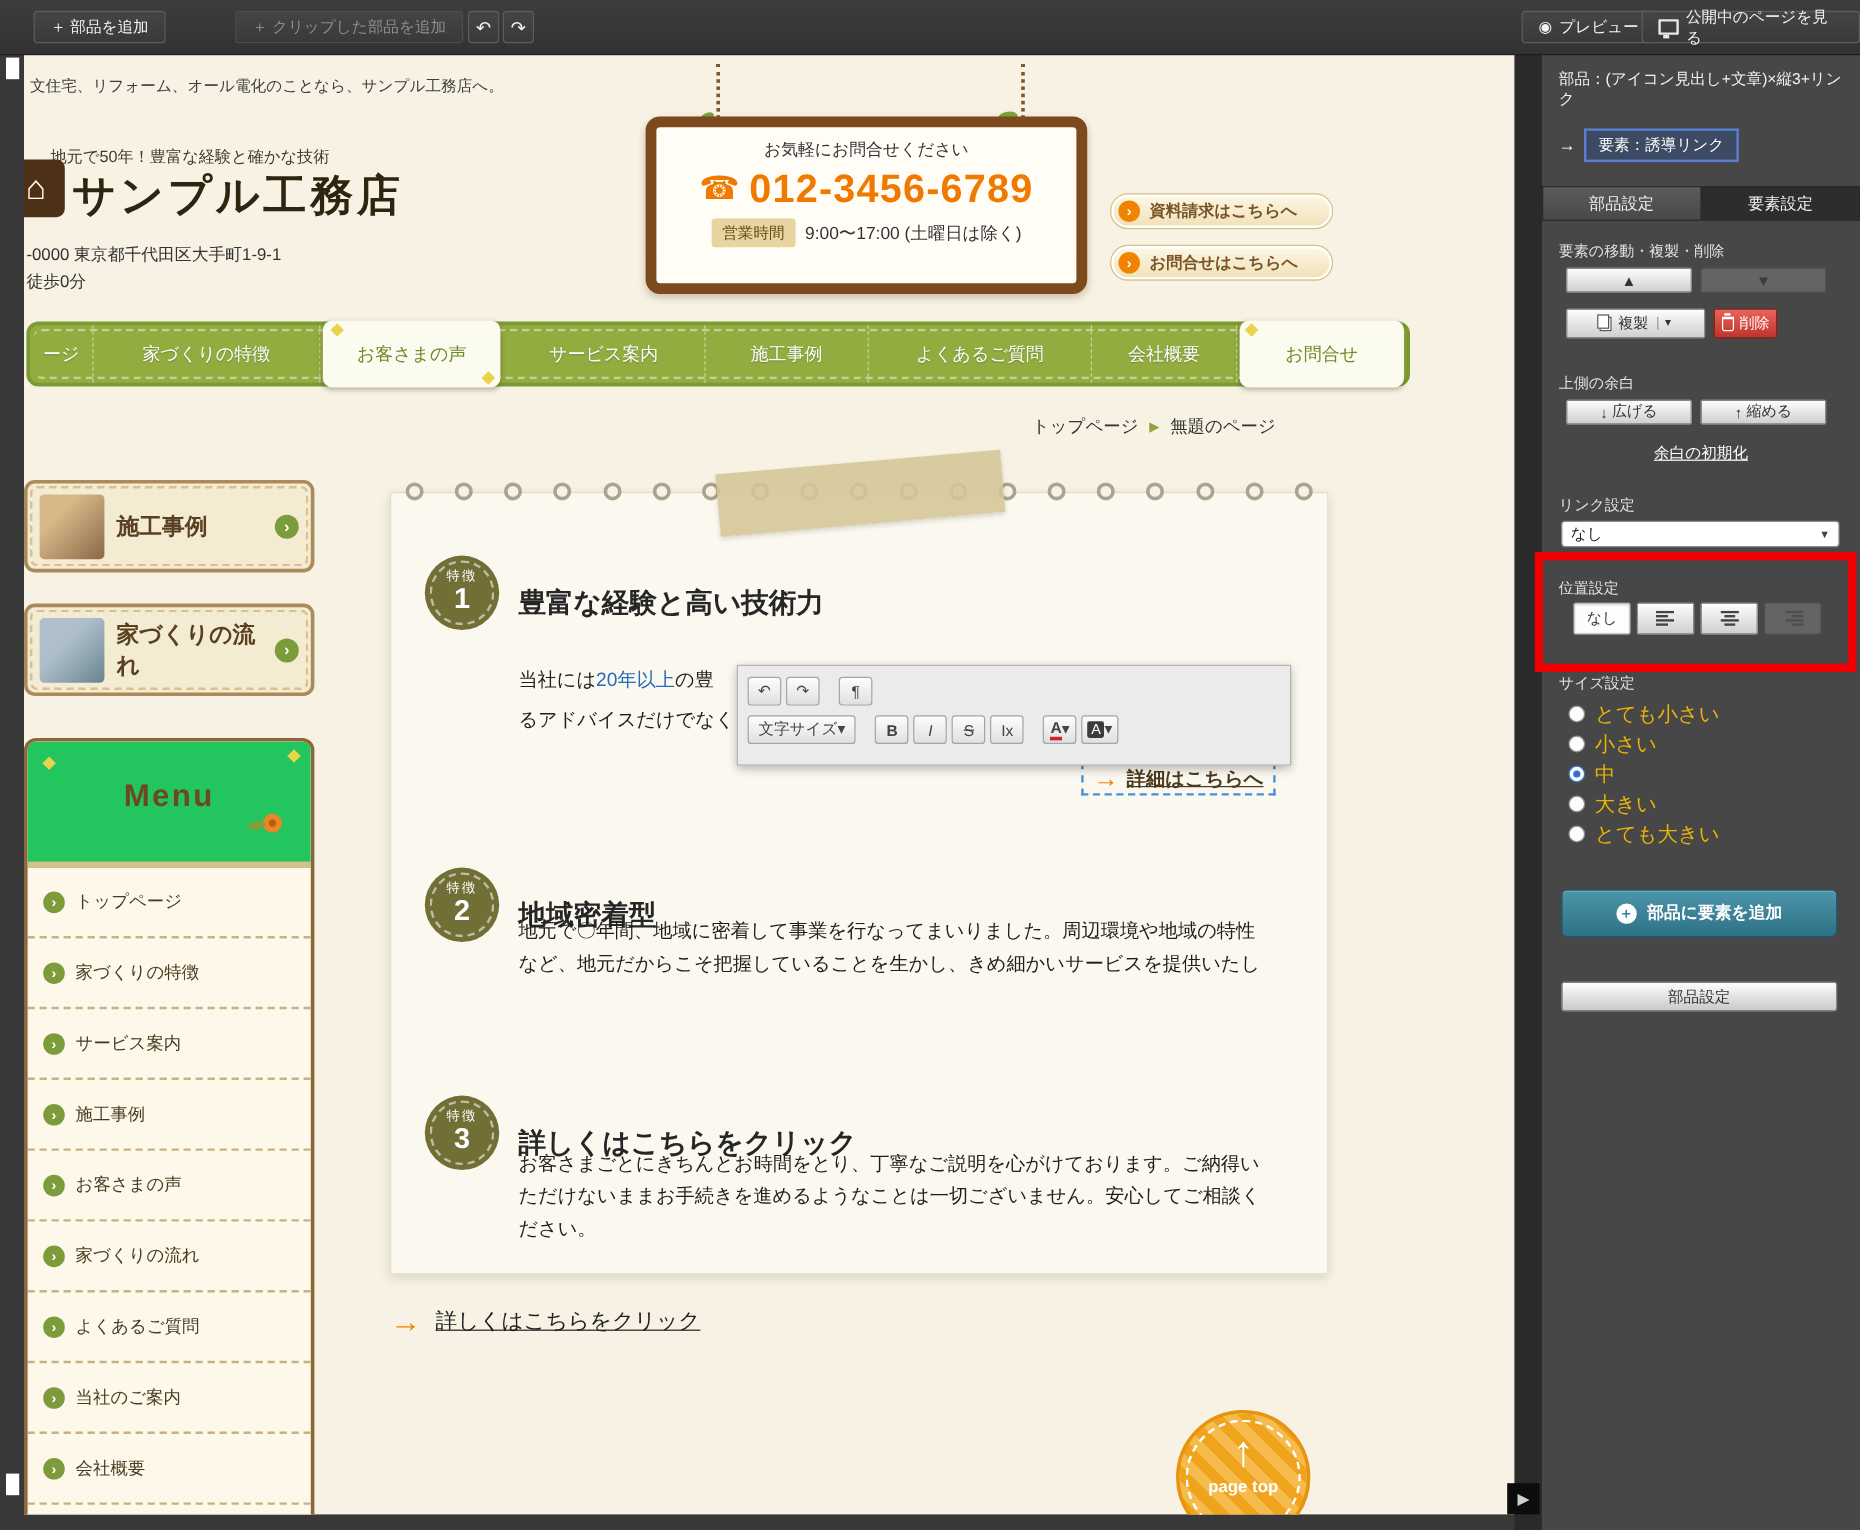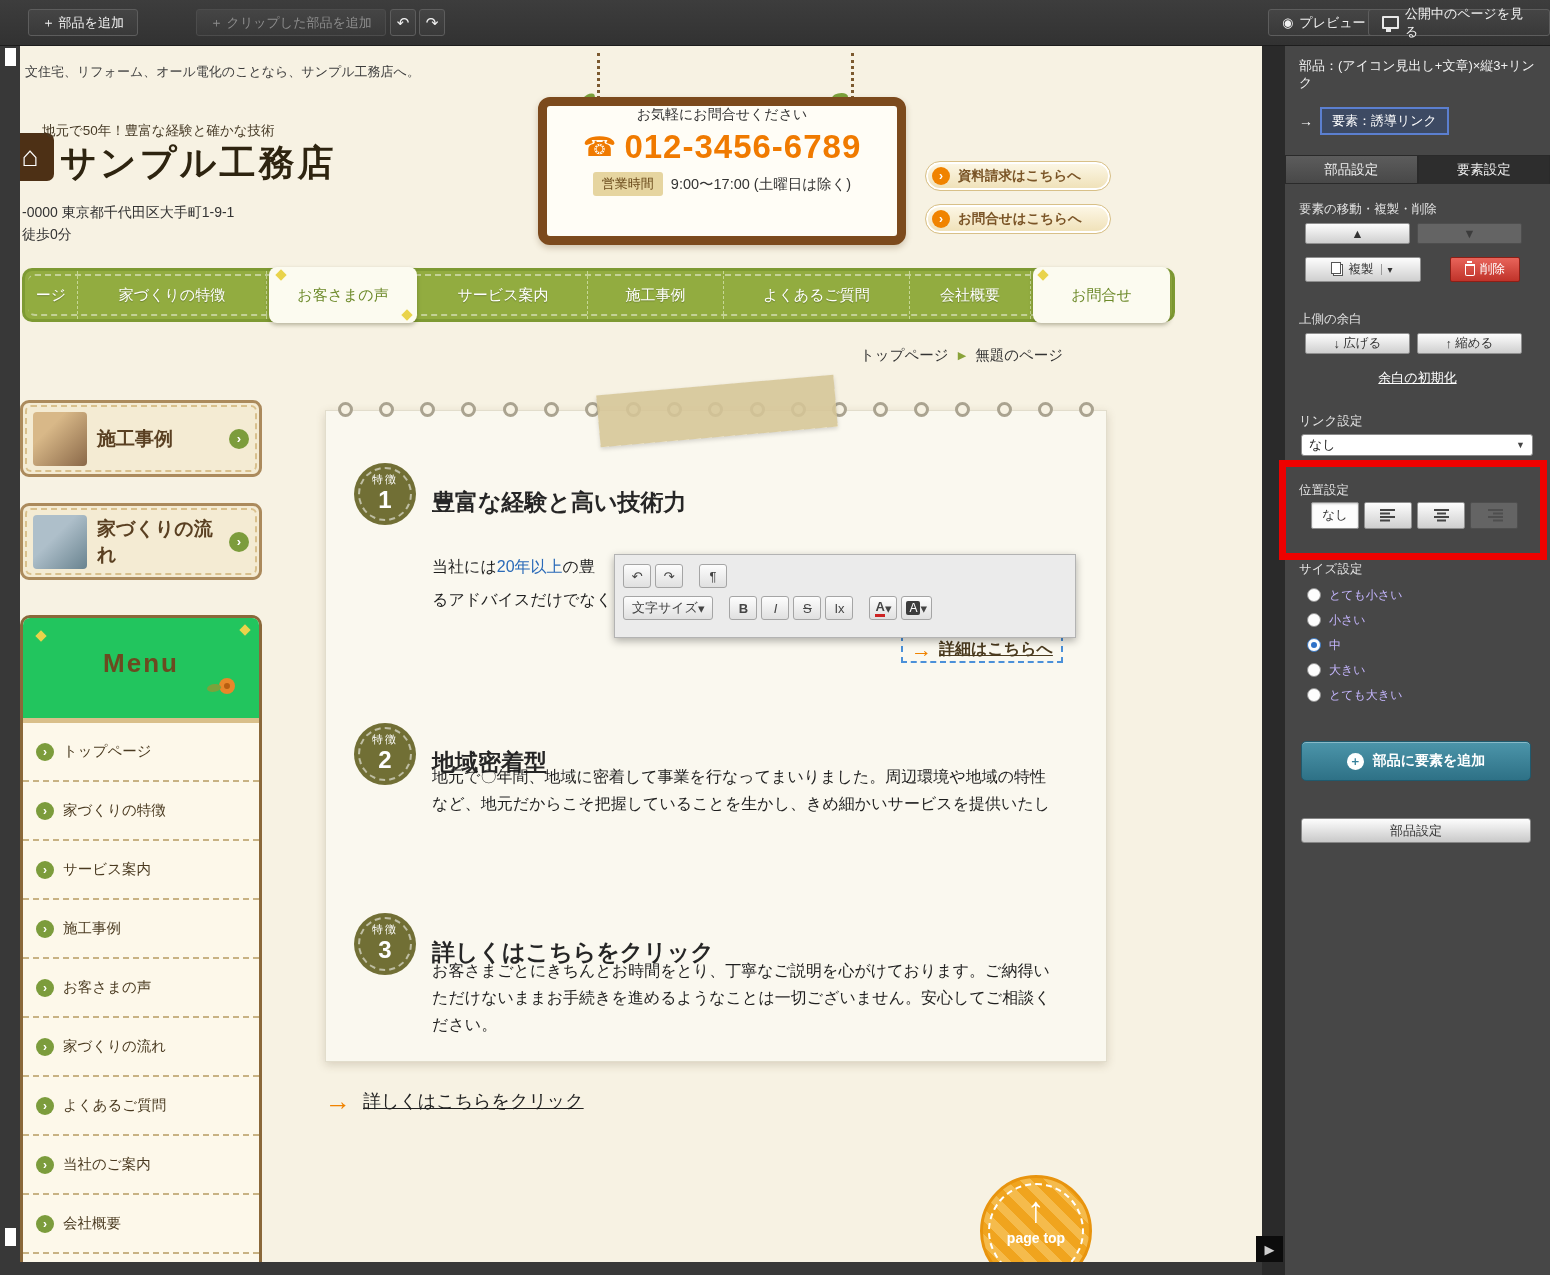--- a/index.html
+++ b/index.html
@@ -29,21 +29,21 @@
               color:#fff;display:flex;align-items:center;justify-content:center;font-size:28px}
   .site-catch{position:absolute;left:22px;top:77px;font-size:13.5px;color:#463télé least}
   .site-catch{color:#463a26}
   .site-name{position:absolute;left:40px;top:94px;font-size:36px;font-weight:bold;color:#2e2410;letter-spacing:3px}
   .site-addr{position:absolute;left:2px;top:159px;font-size:14px;color:#333}
   .site-access{position:absolute;left:2px;top:181px;font-size:14px;color:#333}
 
   .sign-string{position:absolute;top:8px;height:58px;border-left:3px dotted #7c5a30}
   .sign{position:absolute;left:518px;top:52px;width:368px;height:148px;background:#fffdf6;border:9px solid #7c4a1d;
         border-radius:12px;box-shadow:0 3px 6px rgba(90,60,20,.25);box-sizing:border-box;text-align:center}
-  .sign-note{margin-top:0;font-size:14px;color:#333}
+  .sign-note{margin-top:10px;font-size:14px;color:#333}
   .sign-phone{display:flex;align-items:center;justify-content:center;gap:8px;margin-top:4px}
   .phone-ic{color:#f07a00;font-size:27px;line-height:1}
   .phone-num{color:#f07a00;font-size:33px;font-weight:bold;letter-spacing:1px}
   .sign-hours{display:flex;align-items:center;justify-content:center;gap:8px;margin-top:6px}
   .hours-badge{background:#e6d5a0;color:#6a4a1a;font-size:13px;padding:3px 9px;border-radius:3px}
   .hours-text{font-size:14.5px;color:#333}
   .leaf{position:absolute;width:16px;height:9px;background:#7ba23c;border-radius:60% 40% 60% 40%}
 
   .cta{position:absolute;left:905px;width:186px;height:30px;background:linear-gradient(#fdf8e8,#efe0b6);
        border:1px solid #d8c088;border-radius:15px;box-shadow:inset 0 0 0 2px #fff;display:flex;align-items:center;
@@ -144,36 +144,36 @@
   .p-label{position:absolute;left:14px;font-size:12.5px;color:#e2e2e2}
   .p-row{position:absolute;left:20px;display:flex;gap:7px}
   .p-btn{height:21px;background:linear-gradient(#fdfdfd,#cfcfcf);border:1px solid #8f8f8f;border-radius:2px;
          display:flex;align-items:center;justify-content:center;font-size:12.5px;color:#333;cursor:pointer;box-sizing:border-box}
   .p-btn.disabled{background:#646464;border-color:#4e4e4e;color:#3c3c3c;cursor:default}
   .arrbtn{width:105px}
   .dup{width:116px;height:25px;gap:5px}
   .dup .caret{border-left:1px solid #9a9a9a;padding-left:5px;margin-left:3px;font-size:10px}
   .copy-ic{width:8px;height:10px;border:1px solid #555;background:#fff;position:relative}
   .copy-ic::before{content:"";position:absolute;left:-3px;top:-3px;width:8px;height:10px;border:1px solid #555;background:#fff}
-  .del{width:70px;height:25px;margin-left:22px;background:linear-gradient(#e8645a,#c0332a);border:1px solid #8d1f16;
+  .del{width:53px;height:25px;background:linear-gradient(#e8645a,#c0332a);border:1px solid #8d1f16;
        color:#fff;gap:5px}
   .trash-ic{width:8px;height:9px;border:1px solid #fff;border-top:2px solid #fff;border-radius:0 0 2px 2px;position:relative}
   .trash-ic::before{content:"";position:absolute;top:-5px;left:1px;width:5px;height:2px;background:#fff}
   .p-reset{position:absolute;left:0;width:265px;text-align:center;font-size:13px;color:#fff;text-decoration:underline;cursor:pointer}
   .p-select{position:absolute;left:16px;top:389px;width:232px;height:22px;background:#fff;border:1px solid #8a8a8a;
             border-radius:3px;box-sizing:border-box;display:flex;align-items:center;justify-content:space-between;
             padding:0 7px;font-size:13px;color:#222;cursor:pointer}
   .p-select .sc{font-size:9px;color:#444}
   .pos-btn{width:48px;height:27px}
   .pos-btn.sel{background:#fdfdfd;box-shadow:inset 0 1px 2px rgba(0,0,0,.2)}
   .radio-row{position:absolute;left:22px;display:flex;align-items:center;gap:8px;height:20px;cursor:pointer}
   .rdot{width:14px;height:14px;border-radius:50%;background:#fdfdfd;border:1px solid #8f8f8f;box-sizing:border-box;position:relative}
   .rdot.on{border:1px solid #3a78c2}
   .rdot.on::after{content:"";position:absolute;left:3px;top:3px;width:6px;height:6px;border-radius:50%;background:#2f72c8}
-  .rlabel{font-size:12px;color:#c4b5fd}
+  .rlabel{font-size:17px;color:#eab308}
   .p-add{position:absolute;left:16px;top:696px;width:230px;height:40px;border-radius:5px;cursor:pointer;
          background:linear-gradient(#4c95aa,#2e7186);border:1px solid #1f5a6e;display:flex;align-items:center;
          justify-content:center;gap:9px;color:#fff;font-size:14px;font-weight:bold;box-sizing:border-box;
          box-shadow:inset 0 1px 0 rgba(255,255,255,.35)}
   .plus-circle{width:17px;height:17px;border-radius:50%;background:#fff;color:#35809a;display:flex;align-items:center;
                justify-content:center;font-size:12px;font-weight:bold}
   .p-partset{position:absolute;left:16px;top:773px;width:230px;height:25px;background:linear-gradient(#fdfdfd,#c9c9c9);
              border:1px solid #868686;border-radius:3px;box-sizing:border-box;display:flex;align-items:center;
              justify-content:center;font-size:13px;color:#333;cursor:pointer}
 

